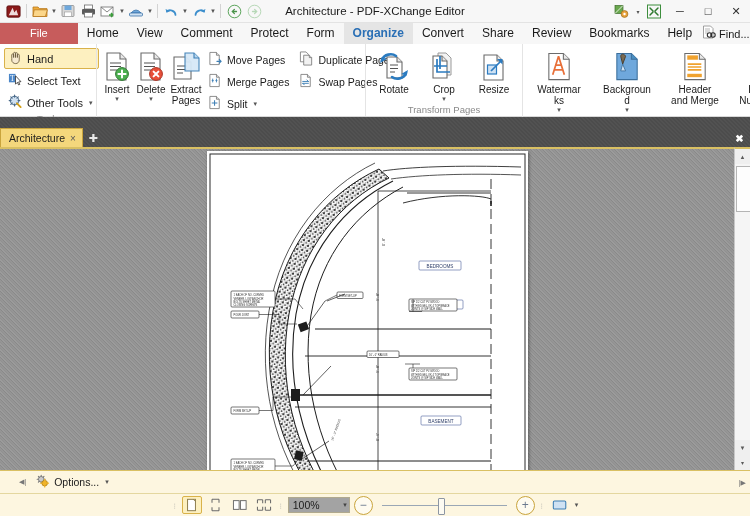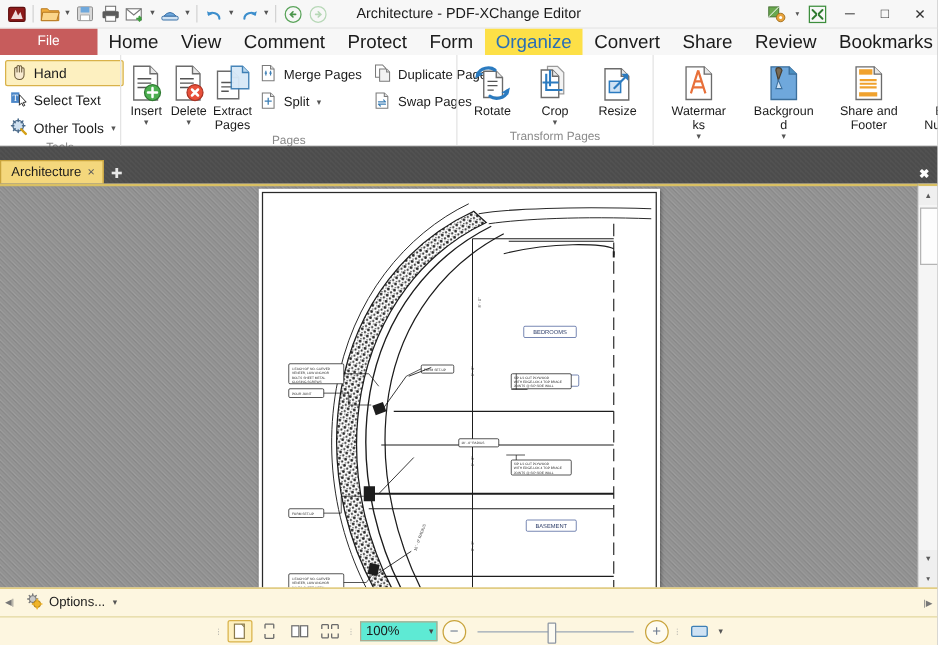--- a/index.html
+++ b/index.html
@@ -25,24 +25,24 @@
   .apptitle{position:absolute;left:0;right:0;text-align:center;font-size:11.5px;
             color:#1b1b1b;pointer-events:none;}
   .winbtns{margin-left:auto;display:flex;align-items:center;height:22px;}
   .wbtn{width:28px;height:22px;display:flex;align-items:center;justify-content:center;
         font-size:11px;color:#333;cursor:default;}
   .tbright{display:flex;align-items:center;gap:2px;margin-left:auto;}
 
   
   .tabrow{height:21px;background:#f7f7f7;display:flex;align-items:stretch;flex:0 0 auto;
           position:relative;}
-  .tab{padding:0 9px;display:flex;align-items:center;font-size:15px;color:#1b1b1b;
+  .tab{padding:0 9px;display:flex;align-items:center;font-size:12px;color:#1b1b1b;
        cursor:default;line-height:21px;}
   .tab.file{background:#c75c5c;color:#fff;padding:0 30px;font-size:11px;}
-  .tab.active{background:#fde047;color:#2a6fb5;}
+  .tab.active{background:#e5e5e5;color:#2a6fb5;font-weight:bold;}
   .tabright{margin-left:auto;display:flex;align-items:center;padding-right:3px;gap:6px;}
   .tr-item{display:flex;align-items:center;gap:3px;font-size:11px;color:#1b1b1b;cursor:default;}
 
   
   .ribbon{height:72px;background:#fff;display:flex;align-items:flex-start;flex:0 0 auto;
           border-bottom:1px solid #d8d8d8;position:relative;}
   .rgroup{display:flex;flex-direction:column;position:relative;padding:2px 4px 0 4px;}
   .rgroup + .rgroup{border-left:1px solid #e4e4e4;}
   .rg-body{flex:1;display:flex;align-items:flex-start;gap:2px;padding-top:2px;}
   .rg-title{height:12px;text-align:center;font-size:9.5px;color:#8a8a8a;line-height:12px;}
@@ -104,33 +104,33 @@
            display:flex;flex-direction:column;align-items:center;flex:0 0 auto;
            border-top:2px solid #d9c063;}
   .vs-btn{width:15px;height:15px;display:flex;align-items:center;justify-content:center;
           font-size:6px;color:#5a5a5a;background:#efefef;cursor:default;}
   .vs-track{flex:1;width:15px;background:#f5f5f5;position:relative;}
   .vs-thumb{position:absolute;top:2px;left:1px;width:13px;height:44px;background:#fdfdfd;
             border:1px solid #b4b4b4;cursor:default;}
 
   
   .optbar{height:22px;background:#fdf6e0;border-top:1px solid #d9c063;display:flex;
-          align-items:center;flex:0 0 auto;padding-left:4px;gap:4px;position:relative;}
+          align-items:center;flex:0 0 auto;padding-left:19px;gap:4px;position:relative;}
   .optbtn{display:flex;align-items:center;gap:4px;font-size:10.5px;color:#1b1b1b;
           padding:1px 4px;cursor:default;border:1px solid transparent;border-radius:2px;}
 
   
   .statusbar{height:22px;background:#fdf6e0;border-top:1px solid #e4d79f;display:flex;
              align-items:center;flex:0 0 auto;position:relative;}
   .sb-center{position:absolute;left:0;right:0;display:flex;align-items:center;
              justify-content:center;gap:4px;}
   .vmode{width:18px;height:16px;display:flex;align-items:center;justify-content:center;
          border:1px solid transparent;border-radius:2px;cursor:default;}
   .vmode.sel{background:#fdf0c0;border-color:#d9b24a;}
-  .zoomsel{width:62px;height:16px;background:#5eead4;border:1px solid #b0a98e;
+  .zoomsel{width:62px;height:16px;background:#a3a3a3;border:1px solid #b0a98e;
            display:flex;align-items:center;padding:0 2px 0 4px;font-size:10.5px;
            color:#1b1b1b;cursor:default;box-sizing:border-box;}
   .zoomsel .cv{flex:1;}
   .zoomsel .ar{font-size:7px;color:#444;}
   .zbtn{width:17px;height:17px;border-radius:50%;border:1px solid #c9a43c;
         background:#fefbf0;display:flex;align-items:center;justify-content:center;
         font-size:12px;color:#6b7a8f;cursor:default;line-height:1;}
   .ztrack{width:125px;height:1px;background:#9aa7b5;position:relative;margin:0 5px;}
   .zthumb{position:absolute;left:56px;top:-7px;width:5px;height:15px;background:#fdfbf2;
           border:1px solid #8d96a3;border-radius:1px;cursor:default;}
@@ -379,20 +379,30 @@
           </span>
           <span class="lbl">Extract Pages</span>
         </div>
 
         <div class="listcol">
           <div class="listbtn">
             <span>
               <svg width="15" height="15" viewBox="0 0 16 16">
                 <path d="M2 1.5 h7 l3 3 v10 H2 Z" fill="#fff" stroke="#7a7a7a" stroke-width=".9"></path>
                 <path d="M9 1.5 v3 h3" fill="#e4e4e4" stroke="#7a7a7a" stroke-width=".9"></path>
+                <path d="M9.5 11 h4.5 m0 0 l-2 -2 m2 2 l-2 2" stroke="#3d7fb5" stroke-width="1.2" fill="none" stroke-linecap="round"></path>
+              </svg>
+            </span>
+            <span>Move Pages</span>
+          </div>
+          <div class="listbtn">
+            <span>
+              <svg width="15" height="15" viewBox="0 0 16 16">
+                <path d="M2 1.5 h7 l3 3 v10 H2 Z" fill="#fff" stroke="#7a7a7a" stroke-width=".9"></path>
+                <path d="M9 1.5 v3 h3" fill="#e4e4e4" stroke="#7a7a7a" stroke-width=".9"></path>
                 <path d="M4 8 h2 m2 0 h2 M5 6 v4 M9 6 v4" stroke="#3d7fb5" stroke-width="1"></path>
               </svg>
             </span>
             <span>Merge Pages</span>
           </div>
           <div class="listbtn">
             <span>
               <svg width="15" height="15" viewBox="0 0 16 16">
                 <path d="M2 1.5 h7 l3 3 v10 H2 Z" fill="#fff" stroke="#7a7a7a" stroke-width=".9"></path>
                 <path d="M9 1.5 v3 h3" fill="#e4e4e4" stroke="#7a7a7a" stroke-width=".9"></path>
@@ -504,21 +514,21 @@
         <div class="bigbtn w64">
           <span class="glyph">
             <svg width="31" height="32" viewBox="0 0 32 32">
               <path d="M5 2 h15 l6 6 v21 H5 Z" fill="#fff" stroke="#6b6b6b" stroke-width="1.1"></path>
               <path d="M20 2 v6 h6" fill="#e8e8e8" stroke="#6b6b6b" stroke-width="1.1"></path>
               <rect x="7.5" y="4" width="11" height="4.5" fill="#f0a22e"></rect>
               <path d="M8 13 h14 M8 16 h14 M8 19 h14" stroke="#f0a22e" stroke-width="1.8"></path>
               <rect x="7.5" y="23" width="15" height="3.5" fill="#f0a22e"></rect>
             </svg>
           </span>
-          <span class="lbl">Share and Footer</span>
+          <span class="lbl">Header and Merge</span>
         </div>
         <div class="bigbtn w60">
           <span class="glyph">
             <svg width="29" height="32" viewBox="0 0 32 32">
               <path d="M6 2 h14 l6 6 v21 H6 Z" fill="#fff" stroke="#6b6b6b" stroke-width="1.1"></path>
               <path d="M20 2 v6 h6" fill="#e8e8e8" stroke="#6b6b6b" stroke-width="1.1"></path>
               <path d="M9 6.5 h8 M9 9.5 h8" stroke="#777" stroke-width="1.2"></path>
               <text x="16" y="23" font-size="13" fill="#2b2b2b" text-anchor="middle" font-family="Liberation Sans,sans-serif" font-weight="bold">#</text>
             </svg>
           </span>

